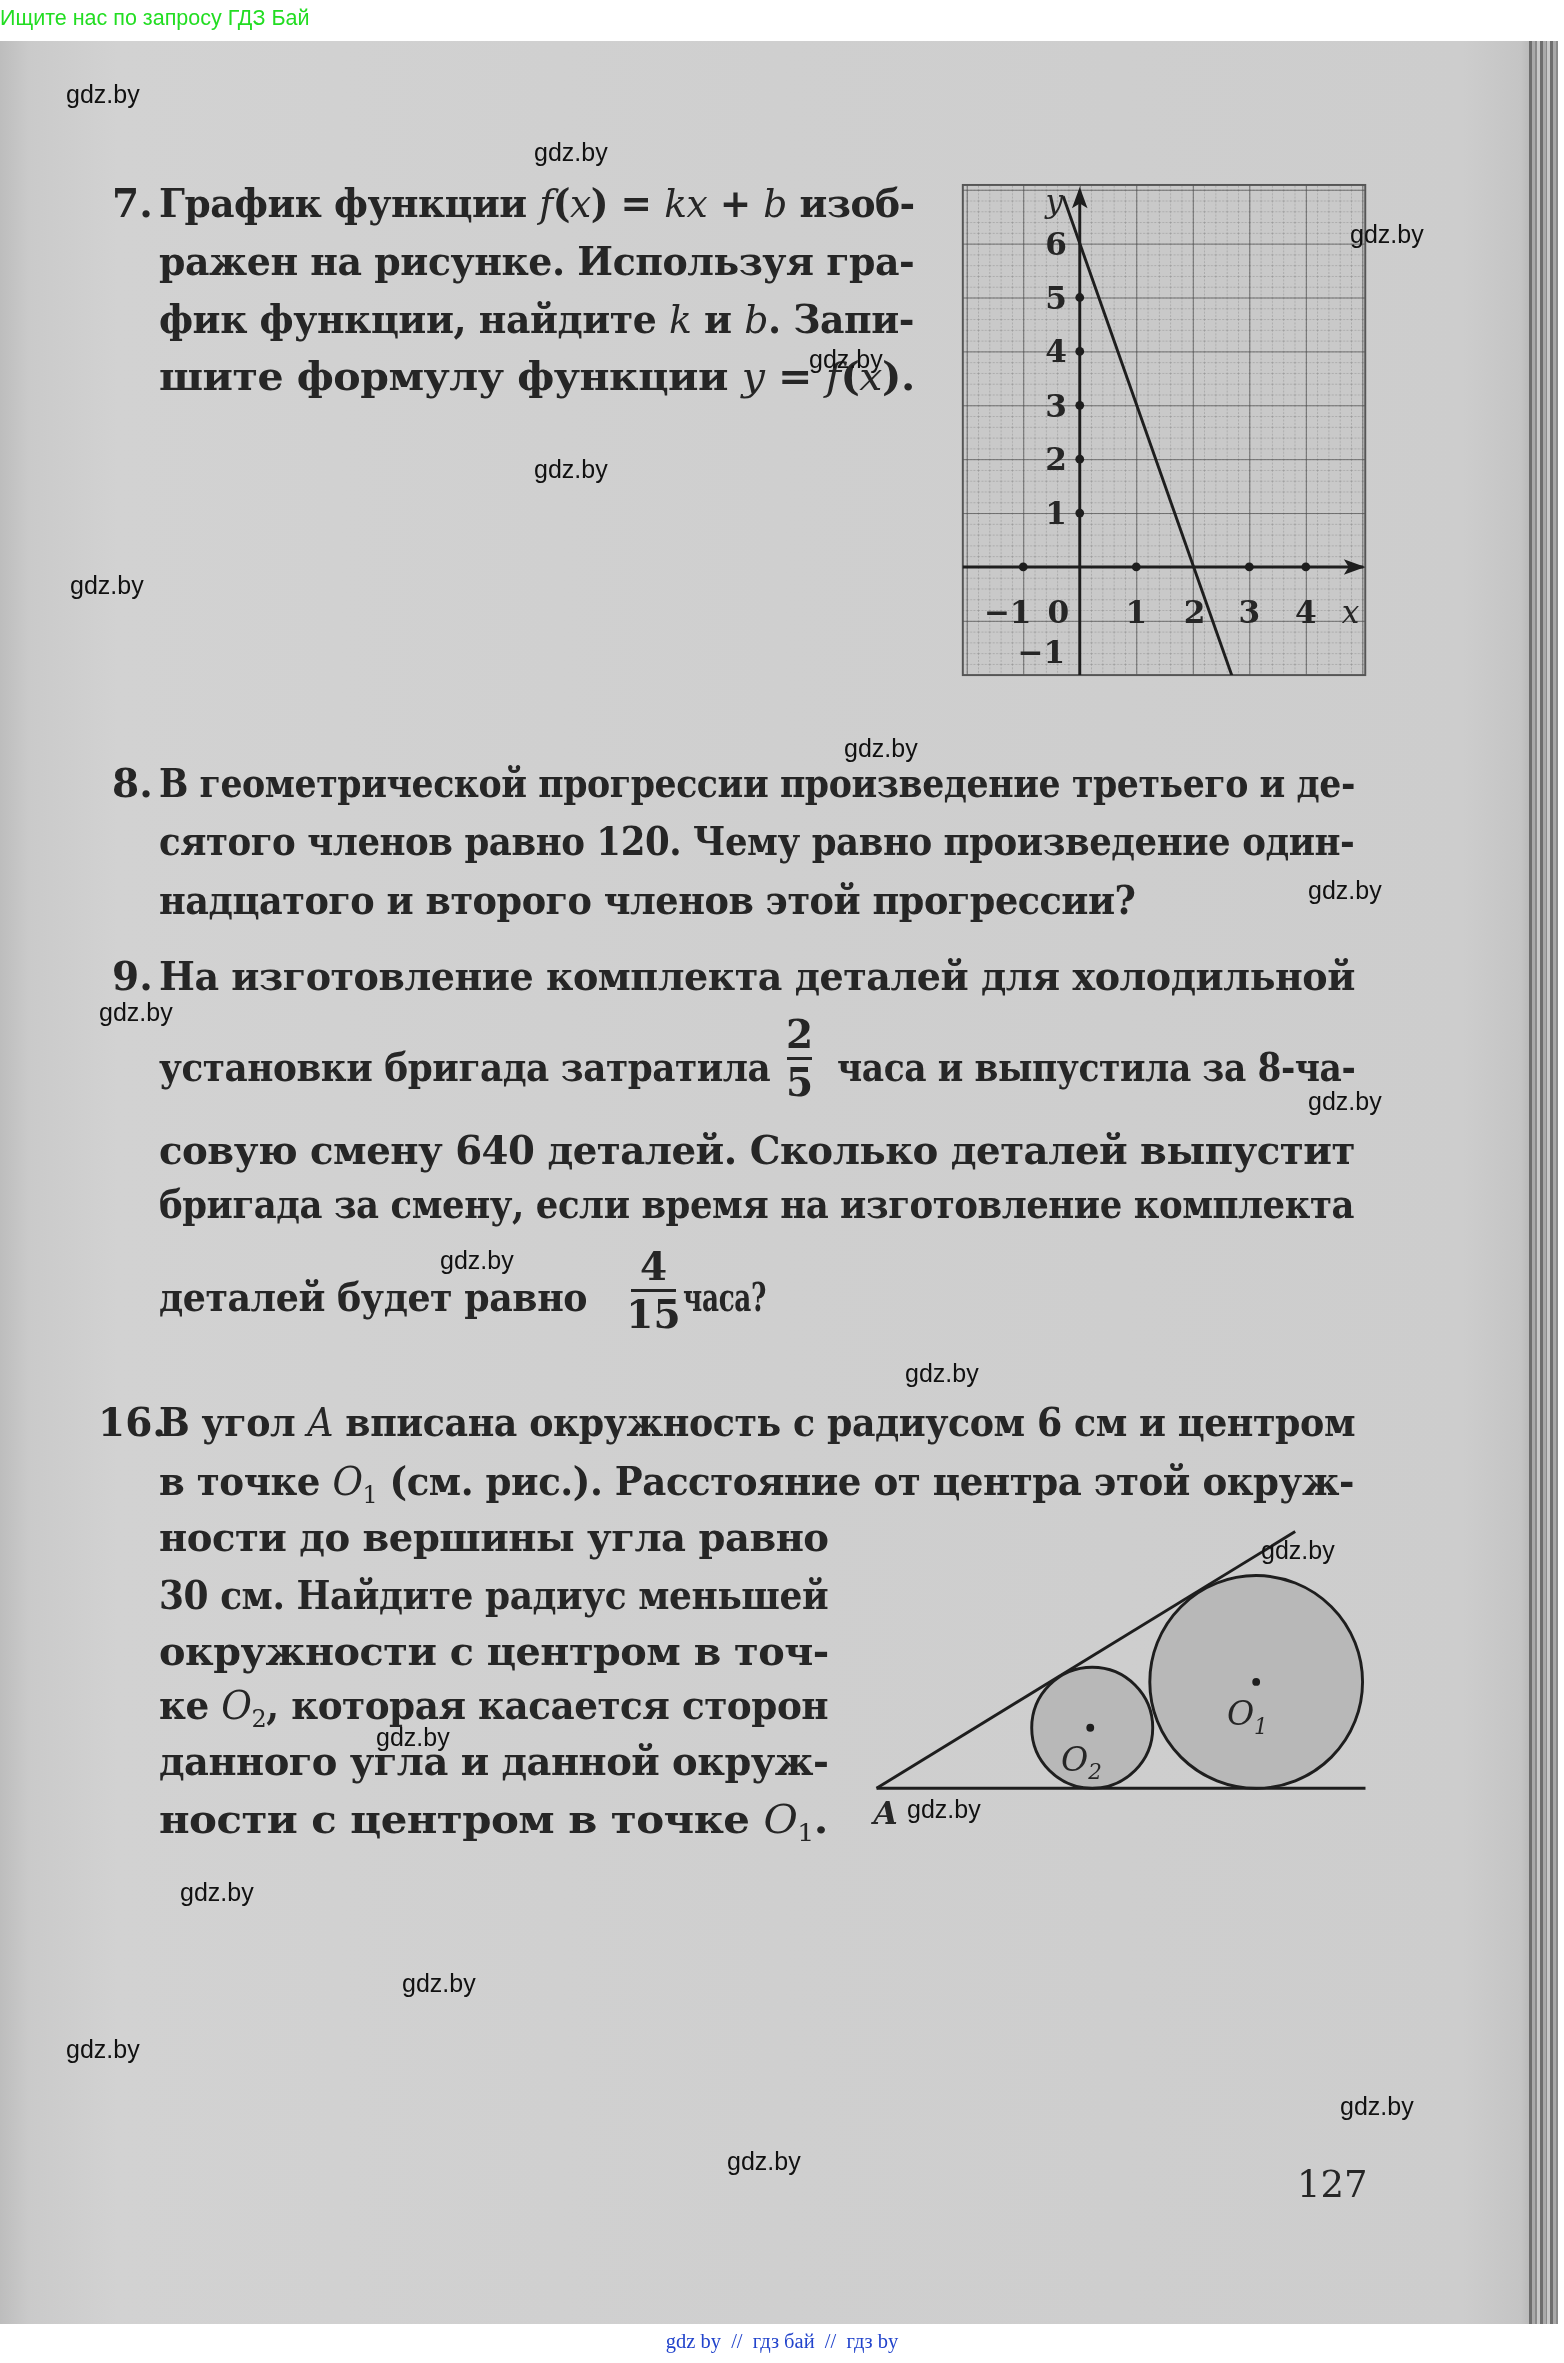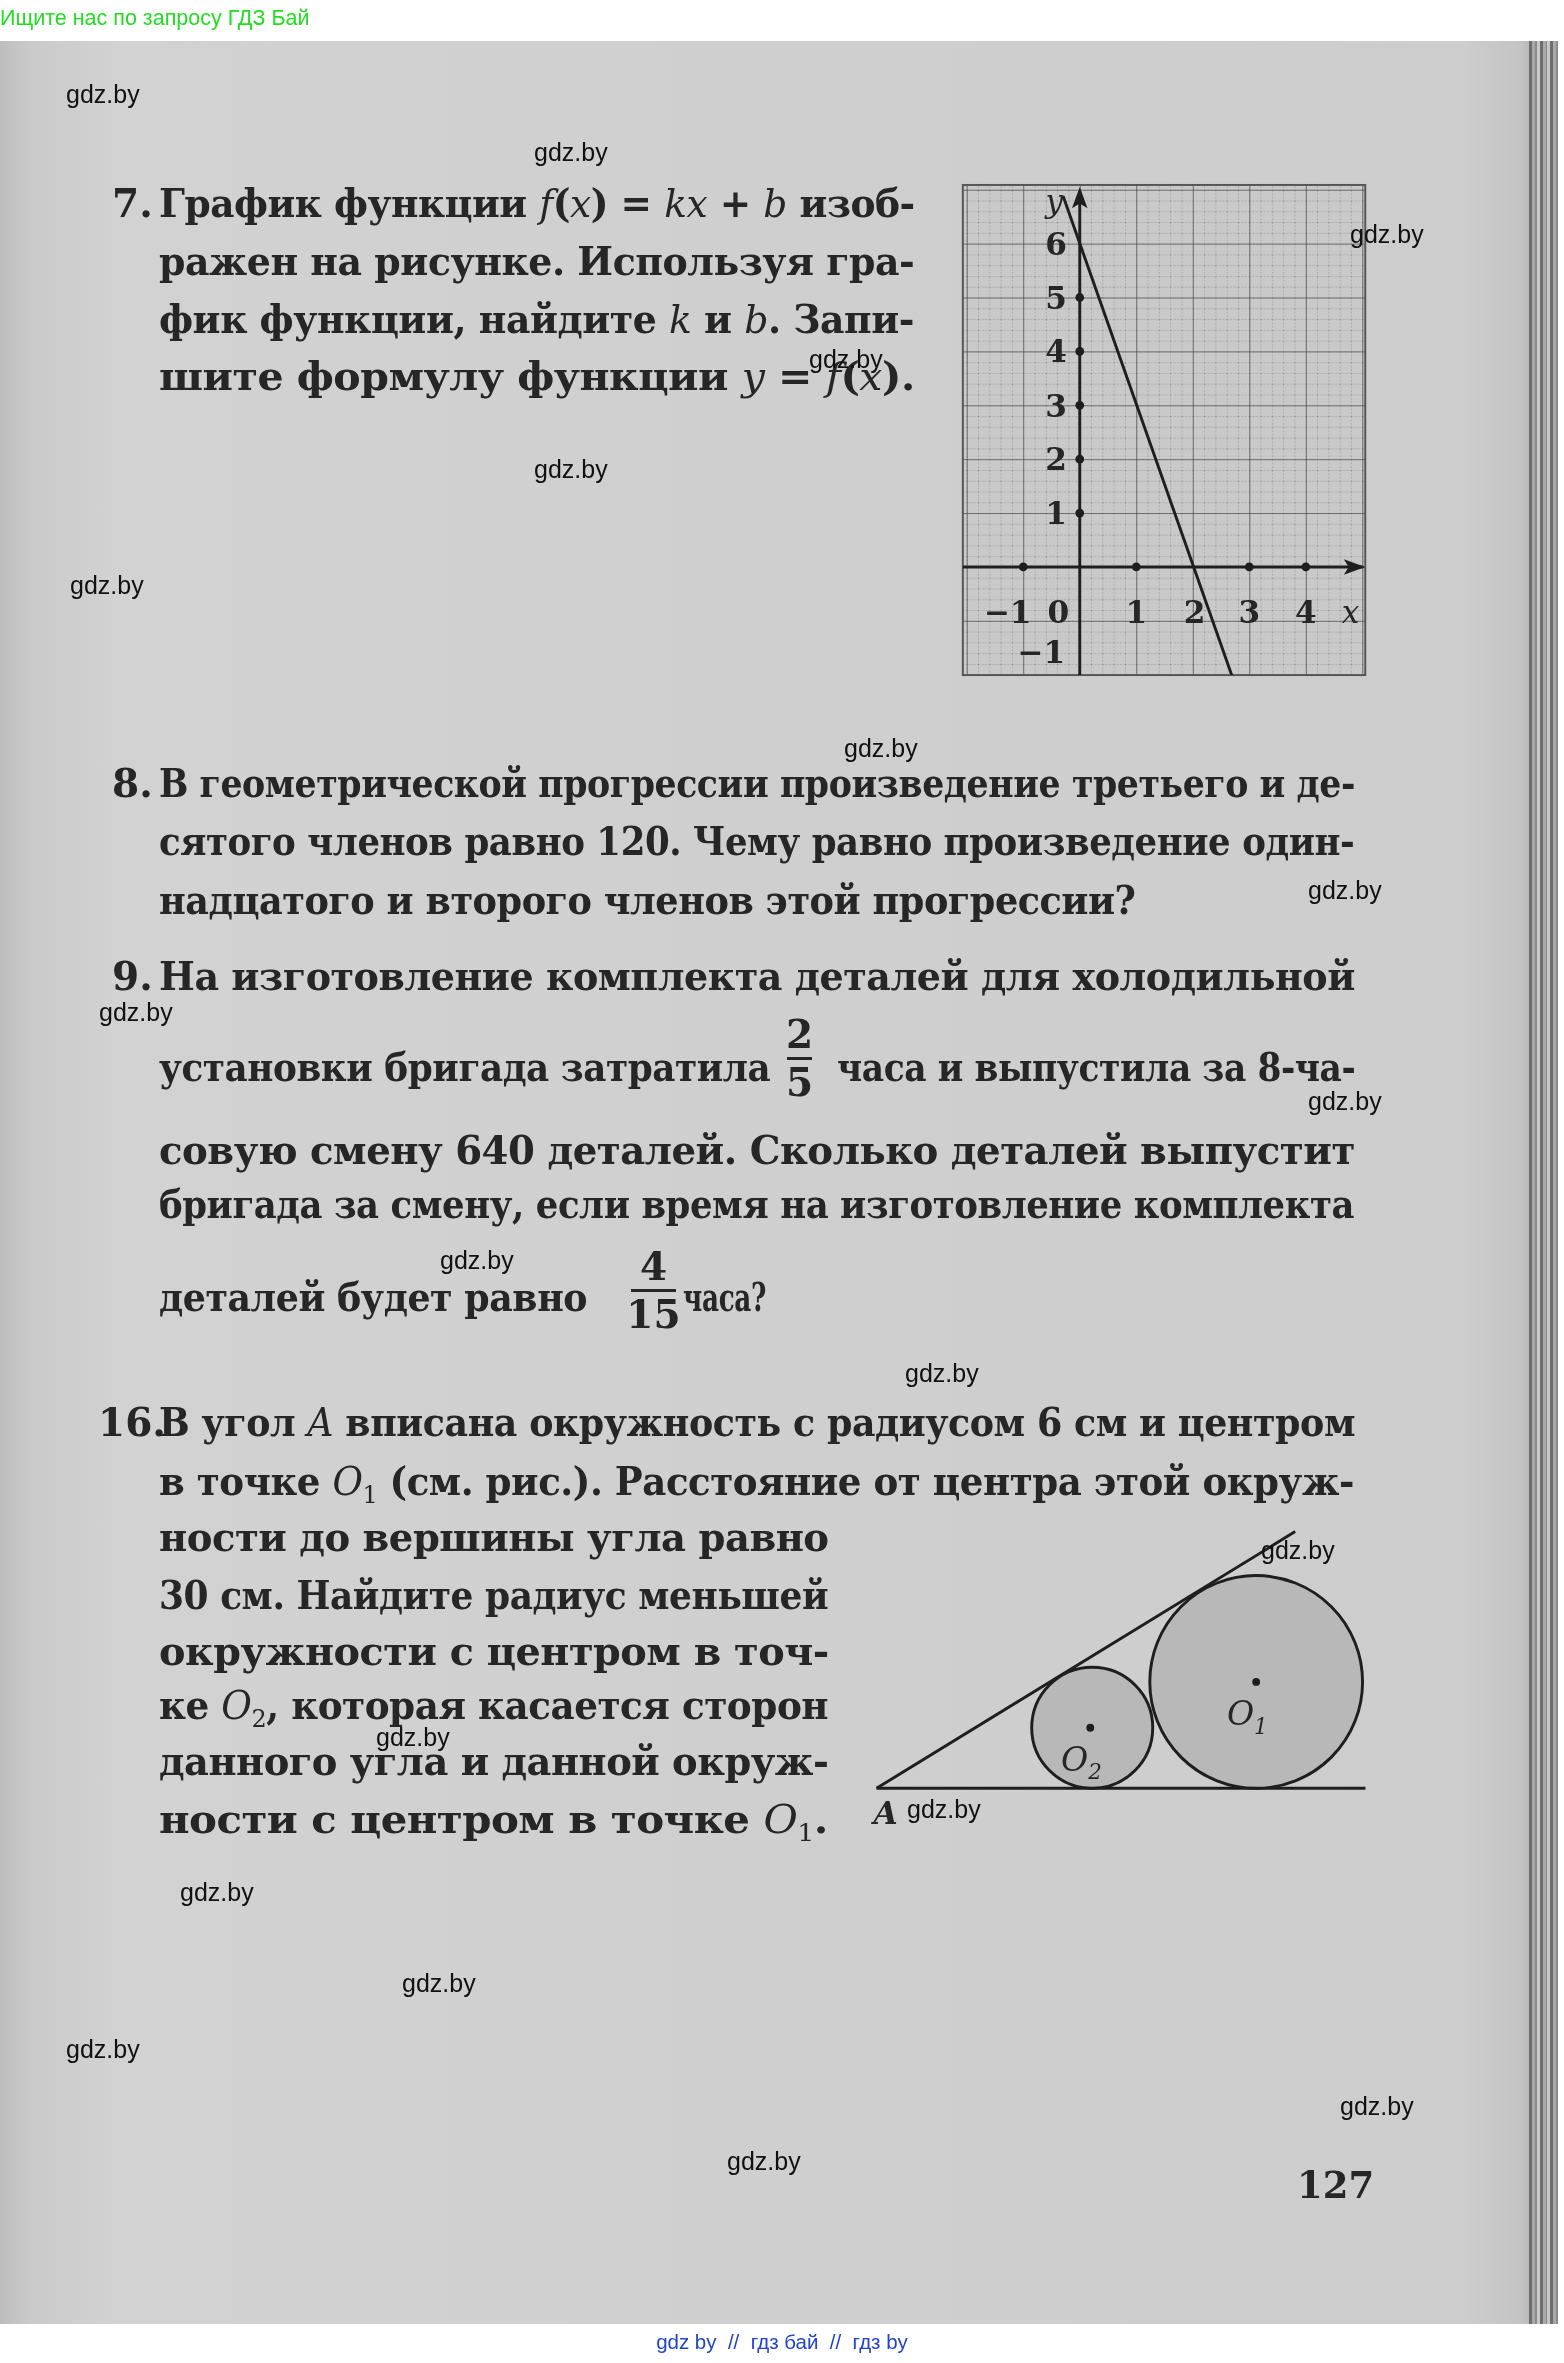--- a/index.html
+++ b/index.html
@@ -5,30 +5,30 @@
   html, body { margin:0; padding:0; }
   body { width:1564px; height:2363px; position:relative; background:#ffffff; overflow:hidden;
          font-family:"DejaVu Serif", serif; }
   .top-banner { position:absolute; left:0; top:0; width:1564px; height:39px; text-align:left;
                 font-family:"Liberation Sans", sans-serif; font-size:21.5px; line-height:37px; }
   .page { position:absolute; left:0; top:41px; width:1531px; height:2283px;
           background:linear-gradient(90deg,#bdbdbd 0px,#cacaca 29px,#d2d2d2 117px,#cfcfcf 780px,#cdcdcd 1463px,#c4c4c4 1521px,#b8b8b8 1531px); }
   .spine { position:absolute; left:1529px; top:41px; width:29px; height:2283px;
            background:repeating-linear-gradient(90deg,#6e6e6e 0 2.9px,#a9a9a9 2.9px 5.9px,#8a8a8a 5.9px 7.8px,#c8c8c8 7.8px 10.7px); }
   .bottom-footer { position:absolute; left:0; top:2327px; width:1564px; height:36px; text-align:center;
-                   font-family:Liberation Sans, sans-serif; font-size:20.5px; line-height:29px; }
+                   font-family:Liberation Serif, serif; font-size:20.5px; line-height:29px; }
   .line { position:absolute; white-space:nowrap; font-weight:bold; color:#262626; font-size:39px;
           line-height:45px; letter-spacing:-0.5px; transform-origin:left top; }
   .num { position:absolute; font-weight:bold; color:#262626; font-size:39px; line-height:45px; }
   .it { font-style:italic; font-weight:normal; }
   sub { font-size:25px; vertical-align:-7.8px; font-weight:normal; }
   .frac { position:absolute; text-align:center; font-weight:bold; color:#262626; font-size:39px; line-height:41px; }
   .frac .bar { display:block; height:2.9px; background:#262626; margin:2px auto; }
   .wm { position:absolute; font-family:"Liberation Sans", sans-serif; font-size:25px; color:#111; white-space:nowrap; }
-  .page-number { position:absolute; left:1297px; top:2163px; font-size:37px; font-weight:bold; color:#262626; }
+  .page-number { position:absolute; left:1297px; top:2163px; font-size:37px; font-weight:normal; color:#262626; }
   svg text { font-family:"DejaVu Serif", serif; }
 </style>
 </head>
 <body>
 
 <div class="top-banner">
   <span style="color:#22dd22">Ищите нас по запросу ГДЗ Бай</span>
 </div>
 
 <div class="page"></div>

